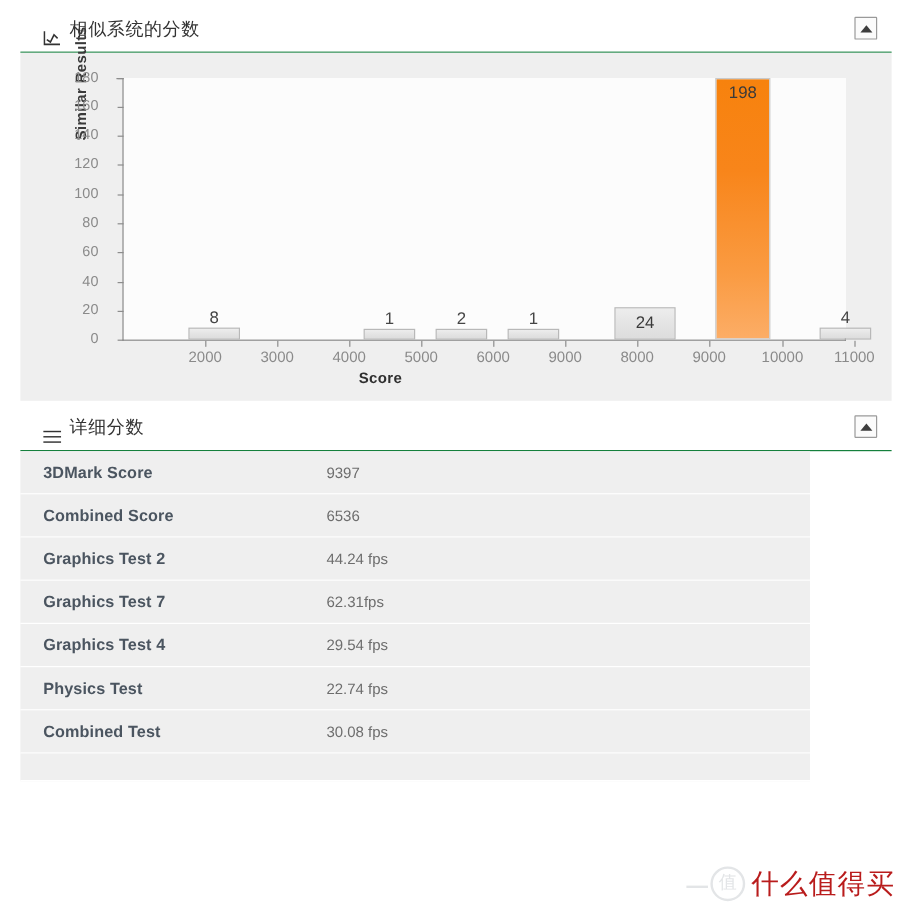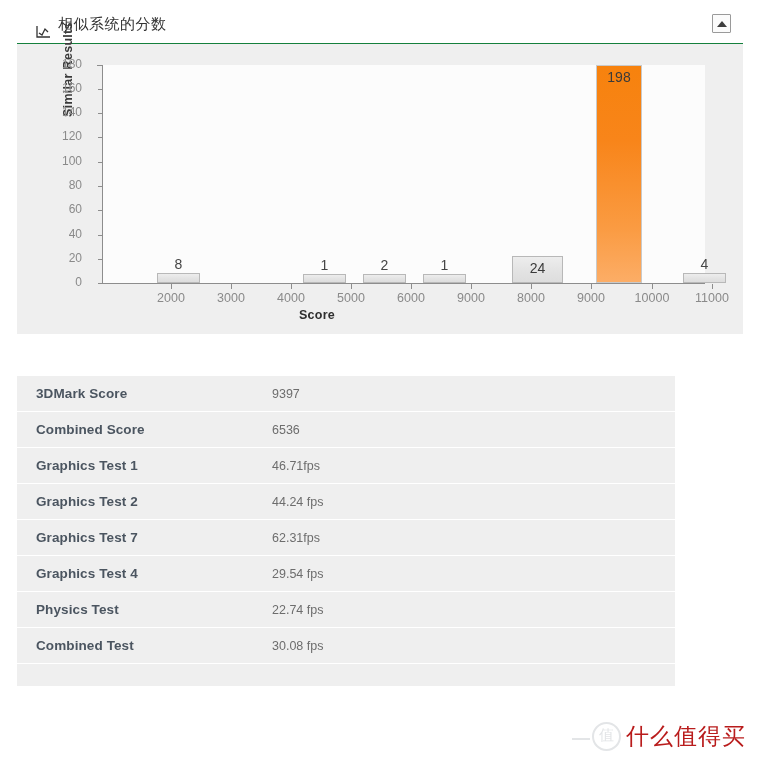--- a/index.html
+++ b/index.html
@@ -407,33 +407,44 @@
             </div>
           </div>
       </div>
 
       <div class="xlabel">Score</div>
     </div>
   </div>
 
   <div class="panel" id="details-panel">
 
+    <div class="panel-header">
+      <div class="panel-title">
+        <span class="hdr-icon">
+          <svg width="15" height="14" viewBox="0 0 15 14">
+            <rect x="0" y="2" width="15" height="1.2" fill="#333333"></rect>
+            <rect x="0" y="6.4" width="15" height="1.2" fill="#333333"></rect>
+            <rect x="0" y="10.8" width="15" height="1.2" fill="#333333"></rect>
+          </svg>
+        </span>
+        <span class="title-text">详细分数</span>
+      </div>
+      <div class="collapse-btn">
+        <span class="tri"></span>
+      </div>
+    </div>
 
     <div class="rows" id="detail-rows">
         <div class="row">
           <div class="row-label">3DMark Score</div>
           <div class="row-value">9397</div>
         </div>
         <div class="row">
           <div class="row-label">Combined Score</div>
           <div class="row-value">6536</div>
-        </div>
-        <div class="row">
-          <div class="row-label">Graphics Test 1</div>
-          <div class="row-value">46.71fps</div>
         </div>
         <div class="row">
           <div class="row-label">Graphics Test 2</div>
           <div class="row-value">44.24 fps</div>
         </div>
         <div class="row">
           <div class="row-label">Graphics Test 7</div>
           <div class="row-value">62.31fps</div>
         </div>
         <div class="row">

